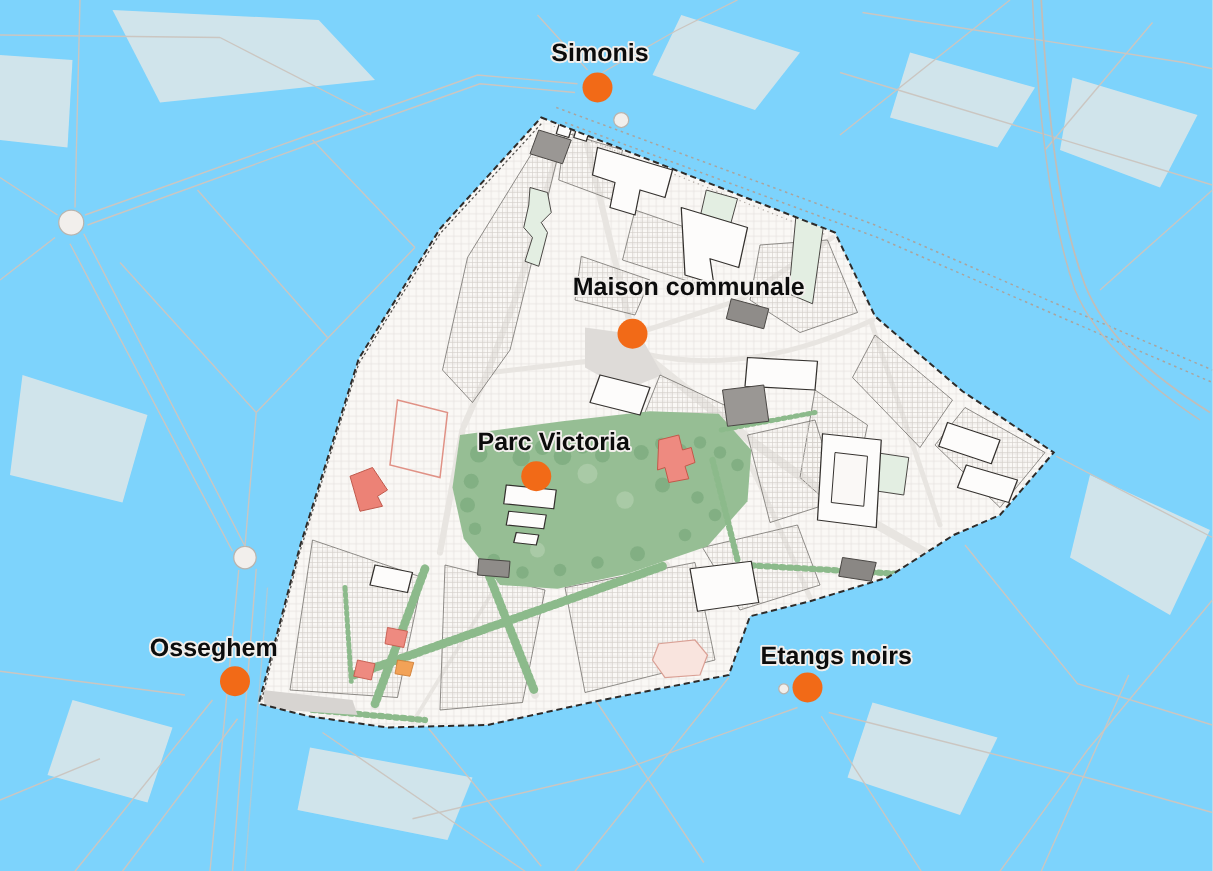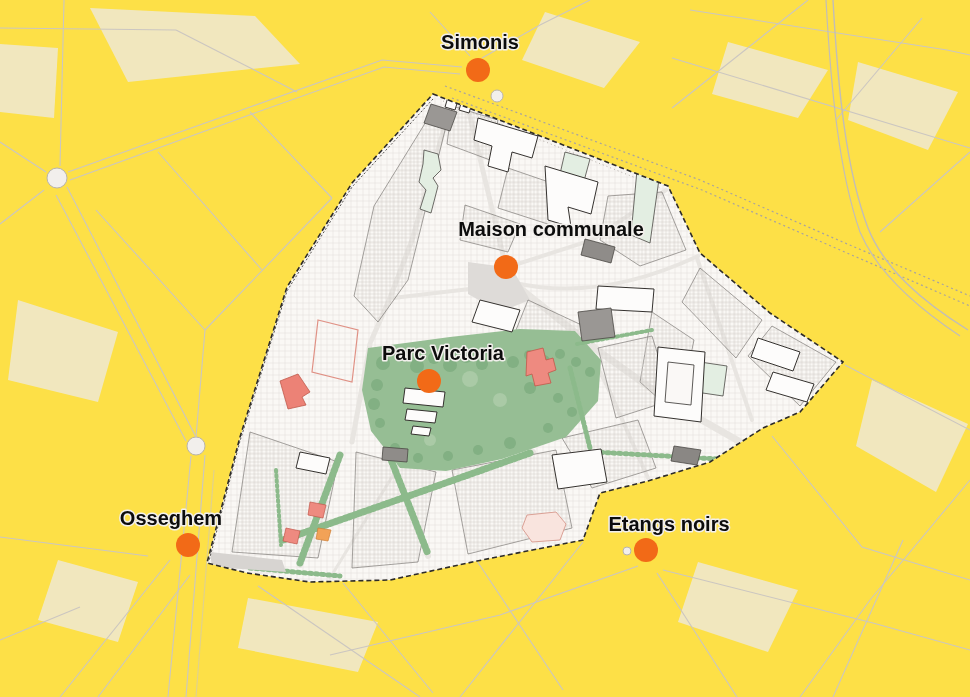--- a/index.html
+++ b/index.html
@@ -1,16 +1,16 @@
 <!DOCTYPE html>
 <html><head>
 <meta charset="utf-8">
 <style>
   html,body{margin:0;padding:0;background:#e8e6e3;}
-  .map-wrap{position:relative;width:970px;height:697px;background:#fde047;overflow:hidden;
+  .map-wrap{position:relative;width:970px;height:697px;background:#7dd3fc;overflow:hidden;
             font-family:"Liberation Sans",sans-serif;}
   svg{position:absolute;inset:0;display:block;}
   .station-label{font-family:"Liberation Sans",sans-serif;font-weight:700;font-size:20px;
                  fill:#0c0c0c;paint-order:stroke;stroke:#f2efec;stroke-width:3px;stroke-linejoin:round;}
   .ostreet{stroke:#cbc6c1;stroke-width:1.1;fill:none;}
   .patch{fill:#eceae6;opacity:.75;}
   .istreet{stroke:#e8e5e1;fill:none;stroke-linecap:round;}
   .hblock{fill:url(#parcel2);stroke:#615e5a;stroke-width:.7;stroke-opacity:.8;}
   .wbld{fill:#fdfcfb;stroke:#34312e;stroke-width:1;stroke-linejoin:round;}
   .mint{fill:#e3eee2;stroke:#4a4744;stroke-width:.8;}

